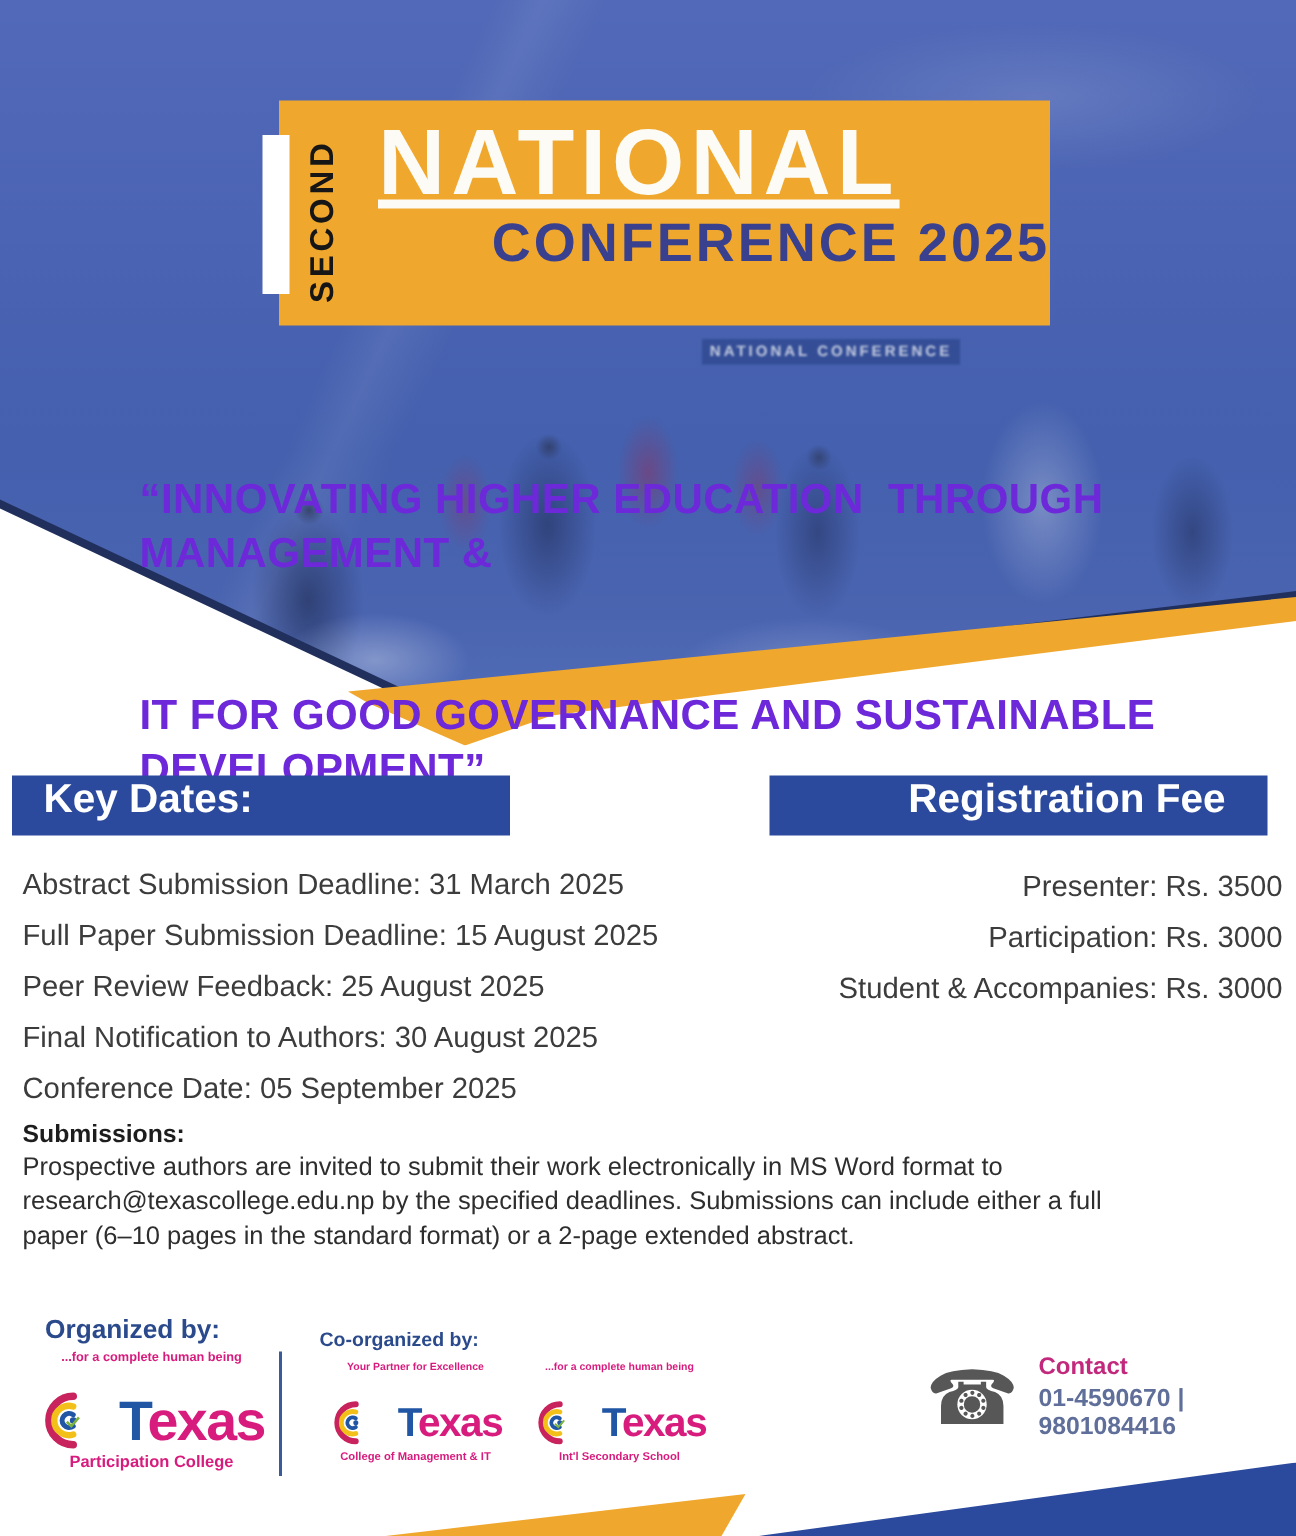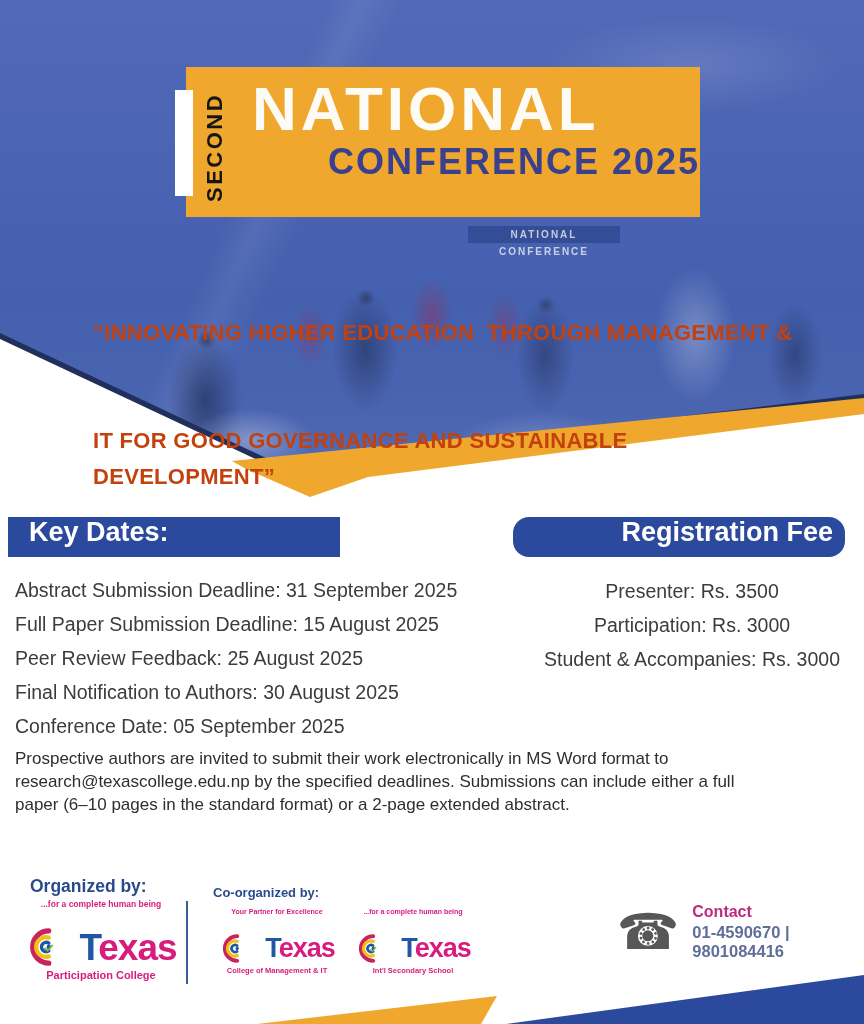--- a/index.html
+++ b/index.html
@@ -32,21 +32,21 @@
       radial-gradient(40px 75px at 795px 355px, rgba(20,30,62,0.40), transparent 68%),
       radial-gradient(30px 55px at 432px 315px, rgba(165,35,70,0.38), transparent 68%),
       radial-gradient(26px 48px at 310px 335px, rgba(165,35,70,0.30), transparent 68%),
       radial-gradient(26px 48px at 505px 325px, rgba(165,35,70,0.30), transparent 68%),
       radial-gradient(160px 55px at 290px 110px, rgba(255,255,255,0.14), transparent 70%),
       radial-gradient(220px 70px at 690px 65px, rgba(255,255,255,0.12), transparent 70%),
       linear-gradient(115deg, transparent 30%, rgba(255,255,255,0.07) 33%, transparent 37%),
       linear-gradient(180deg,#5169b8 0%,#4a63b2 35%,#4460ae 60%,#4a64b0 82%,#5571ba 100%);
   }
   .photo-banner {
-    position:absolute; left:468px; top:226px; width:152px; height:17px;
+    position:absolute; left:468px; top:226px; width:172px; height:17px;
     background:rgba(36,62,130,0.55); color:rgba(255,255,255,0.70);
     font-size:10px; font-weight:700; letter-spacing:2px; text-align:center;
     line-height:17px; filter:blur(0.6px);
   }
   .hero-ribbon {
     position:absolute; inset:0; background:var(--orange);
     clip-path:polygon(232px 461px,864px 398px,864px 414px,368px 477px,310px 497px,246px 469px);
   }
 
   
@@ -56,46 +56,46 @@
   }
   .badge-bar { position:absolute; left:-11px; top:23px; width:18px; height:106px; background:#ffffff; }
   .badge-edition {
     position:absolute; left:16px; top:15px; height:120px;
     writing-mode:vertical-rl; transform:rotate(180deg);
     font-size:22px; font-weight:800; letter-spacing:2.5px; color:#161616;
     display:flex; align-items:center;
   }
   .badge-title {
     margin:12px 0 0 66px; font-size:62px; line-height:60px; font-weight:800;
-    color:#fcfbf5; letter-spacing:4px;
+    color:#fcfbf5; letter-spacing:4px;text-decoration:underline;
   }
   .badge-subtitle {
     margin:4px 0 0 96px; font-size:36px; line-height:38px; font-weight:800;
     color:var(--title_blue); letter-spacing:2px;text-align:right;
   }
 
   
   .tagline {
     position:absolute; left:93px; top:243px; width:700px;
-    color:#c2410c; font-size:22px; font-weight:700; line-height:36px;
+    color:#6d28d9; font-size:28px; font-weight:700; line-height:36px;
     letter-spacing:0.3px; white-space:pre-wrap;
   }
 
   
   .banner {
     position:absolute; top:517px; height:40px; background:var(--deep_blue);
     color:#ffffff; font-weight:800; font-size:27px; display:flex; align-items:flex-start;
   }
   .banner-left  { left:8px;   width:332px; padding-left:21px; }
-  .banner-right { left:513px; width:332px; justify-content:flex-end; padding-right:12px;border-radius:16px; }
+  .banner-right { left:513px; width:332px; justify-content:flex-end; padding-right:28px; }
 
   
   .dates-list { position:absolute; left:15px; top:573px; font-size:19.5px; color:var(--text_dark); font-weight:500; }
   .dates-list > div { height:34px; line-height:34px; }
-  .fees-list { position:absolute; right:24px; top:574px; text-align:center; font-size:19.5px; color:var(--text_dark); font-weight:500; }
+  .fees-list { position:absolute; right:9px; top:574px; text-align:right; font-size:19.5px; color:var(--text_dark); font-weight:500; }
   .fees-list > div { height:34px; line-height:34px; }
 
   
   .submissions { position:absolute; left:15px; top:747px; width:752px; }
   .sub-heading { font-size:16.5px; font-weight:800; color:#1d1d1d; }
   .sub-body { font-size:17px; line-height:23px; color:#2e2e2e; font-weight:500; }
 
   
   .org-label { position:absolute; left:30px; top:876px; font-size:17.5px; font-weight:700; color:var(--label_blue); }
   .coorg-label { position:absolute; left:213px; top:885px; font-size:13px; font-weight:700; color:var(--label_blue); }
@@ -154,34 +154,35 @@
   </div>
 
   <div class="banner banner-left">
     <span>Key Dates:</span>
   </div>
   <div class="banner banner-right">
     <span>Registration Fee</span>
   </div>
 
   <div class="dates-list">
-    <div>Abstract Submission Deadline: 31 September 2025</div>
+    <div>Abstract Submission Deadline: 31 March 2025</div>
     <div>Full Paper Submission Deadline: 15 August 2025</div>
     <div>Peer Review Feedback: 25 August 2025</div>
     <div>Final Notification to Authors: 30 August 2025</div>
     <div>Conference Date: 05 September 2025</div>
   </div>
 
   <div class="fees-list">
     <div>Presenter: Rs. 3500</div>
     <div>Participation: Rs. 3000</div>
     <div>Student &amp; Accompanies: Rs. 3000</div>
   </div>
 
   <div class="submissions">
+    <div class="sub-heading">Submissions:</div>
     <div class="sub-body">Prospective authors are invited to submit their work electronically in MS Word format to research@texascollege.edu.np by the specified deadlines. Submissions can include either a full paper (6–10 pages in the standard format) or a 2-page extended abstract.</div>
   </div>
 
   <div class="org-label">Organized by:</div>
 
   <div class="logo logo-1">
     <div class="logo-tagline">...for a complete human being</div>
     <div class="logo-row">
       <svg width="34" height="40" viewBox="0 0 40 46">
         <path d="M28 4 A 19 19 0 1 0 28 42" fill="none" stroke="#C8235C" stroke-width="6" stroke-linecap="round"></path>

